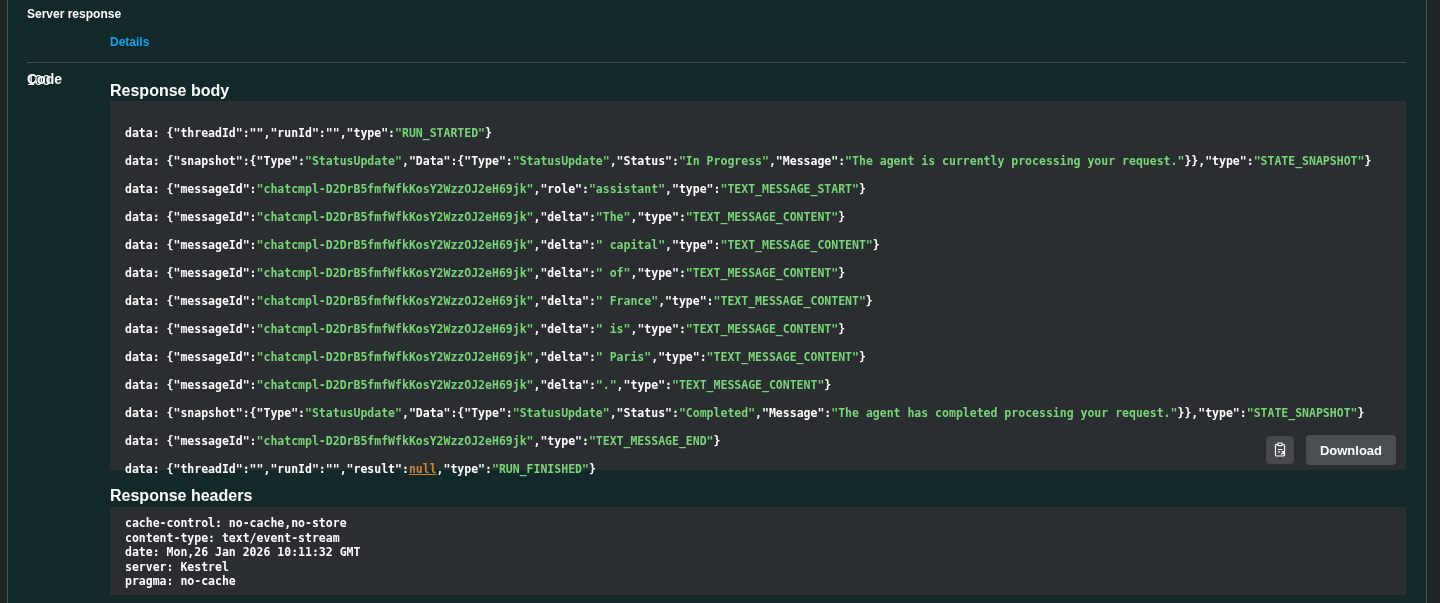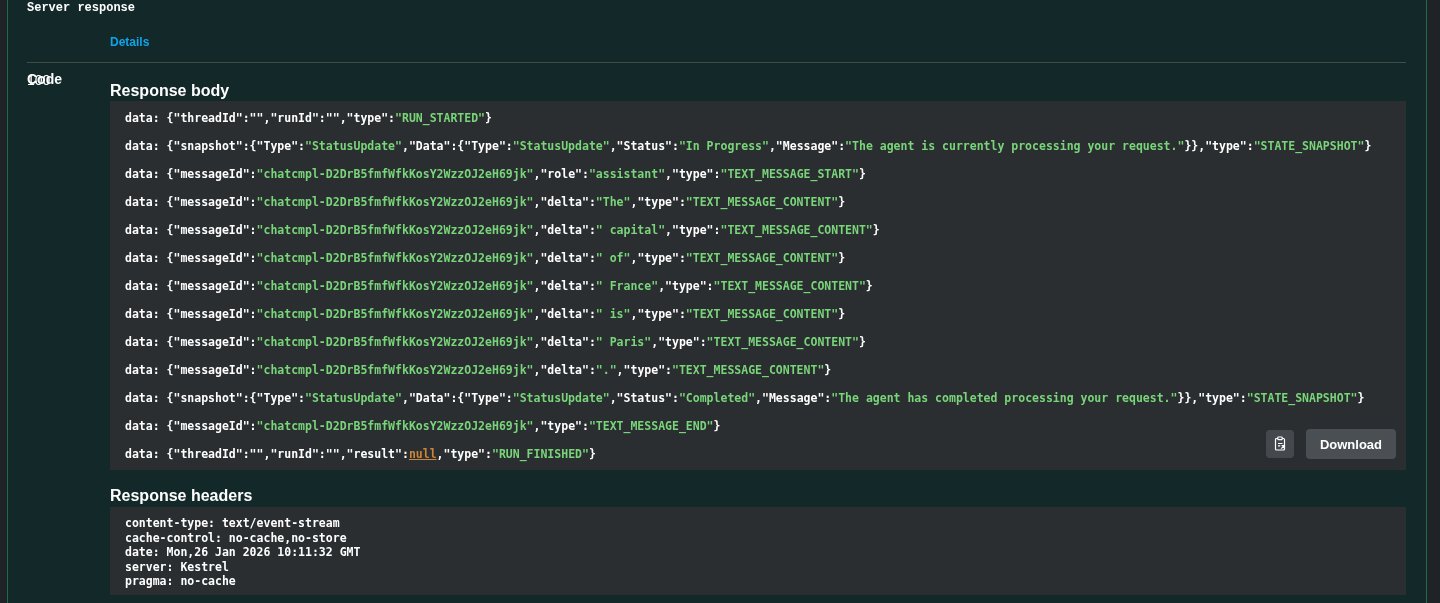--- a/index.html
+++ b/index.html
@@ -3,39 +3,39 @@
 <meta charset="utf-8">
 <style>
   * { margin:0; padding:0; box-sizing:border-box; }
   html,body { width:1440px; height:603px; overflow:hidden; background:#1f2327;
               font-family:"Liberation Sans", sans-serif; }
   .abs { position:absolute; }
 
   .panel { position:absolute; left:7px; top:0; width:1420px; height:603px;
            background:#132829; border-left:1px solid #1f6b44; border-right:1px solid #1f6b44; }
 
-  .title        { left:27px;  top:1px;  font-size:12px; font-weight:bold; color:#fff;font-family:Liberation Mono, monospace; }
+  .title        { left:27px;  top:7px;  font-size:12px; font-weight:bold; color:#fff; }
   .code-header  { left:27px;  top:33px; font-size:14px; font-weight:bold; color:#fff;margin-top:38px; }
   .details-header{ left:110px; top:35px; font-size:12px; font-weight:bold; color:#0ea5e9; }
   .divider      { left:27px;  top:62px; width:1379px; height:1px; background:#3f4e49; }
   .status-code  { left:27px;  top:72px; font-size:14px; color:#fff; }
   .section-label{ font-size:16px; font-weight:bold; color:#fff; }
   .body-label   { left:110px; top:82px; }
   .headers-label{ left:110px; top:487px; }
 
   .code-block { left:110px; top:101px; width:1296px; height:369px;
-                background:#2b2e31; padding:3px 15px; }
+                background:#2b2e31; padding:18px 15px; }
   .sse-line   { height:28px; line-height:28px; white-space:pre;
                 font-family:"DejaVu Sans Mono", monospace; font-size:11.5px;
                 font-weight:bold; color:#ffffff; }
   .seg-w { color:#ffffff; }
   .seg-g { color:var(--green,#79d579); }
   .seg-a { color:var(--amber,#c9863a);text-decoration:underline; }
 
-  .actions { position:absolute; right:10px; bottom:11px; display:flex; gap:12px; align-items:center; }
+  .actions { position:absolute; right:10px; bottom:5px; display:flex; gap:12px; align-items:center; }
   .copy-btn { width:28px; height:28px; background:#45494e; border:none; border-radius:4px;
               display:flex; align-items:center; justify-content:center; cursor:pointer; }
   .download-btn { height:30px; padding:0 14px; background:#4a4f54; border:none; border-radius:4px;
                   color:#fff; font-family:"Liberation Sans",sans-serif; font-size:13px;
                   font-weight:bold; cursor:pointer; }
 
   .headers-block { left:110px; top:507px; width:1296px; height:88px;
                    background:#2b2e31; padding:9px 15px; }
   .hdr-line { line-height:14.5px; white-space:pre;
               font-family:"DejaVu Sans Mono", monospace; font-size:11.5px;
@@ -84,19 +84,19 @@
       </span>
     </button>
     <button class="download-btn">Download</button>
   </div>
 </div>
 
 <div class="abs section-label headers-label">Response headers</div>
 
 <div class="abs headers-block">
   <div>
+      <div class="hdr-line">cache-control: no-cache,no-store</div>
       <div class="hdr-line">content-type: text/event-stream</div>
-      <div class="hdr-line">cache-control: no-cache,no-store</div>
       <div class="hdr-line">date: Mon,26 Jan 2026 10:11:32 GMT</div>
       <div class="hdr-line">server: Kestrel</div>
       <div class="hdr-line">pragma: no-cache</div>
     </div>
 </div>
 
 </body></html>

